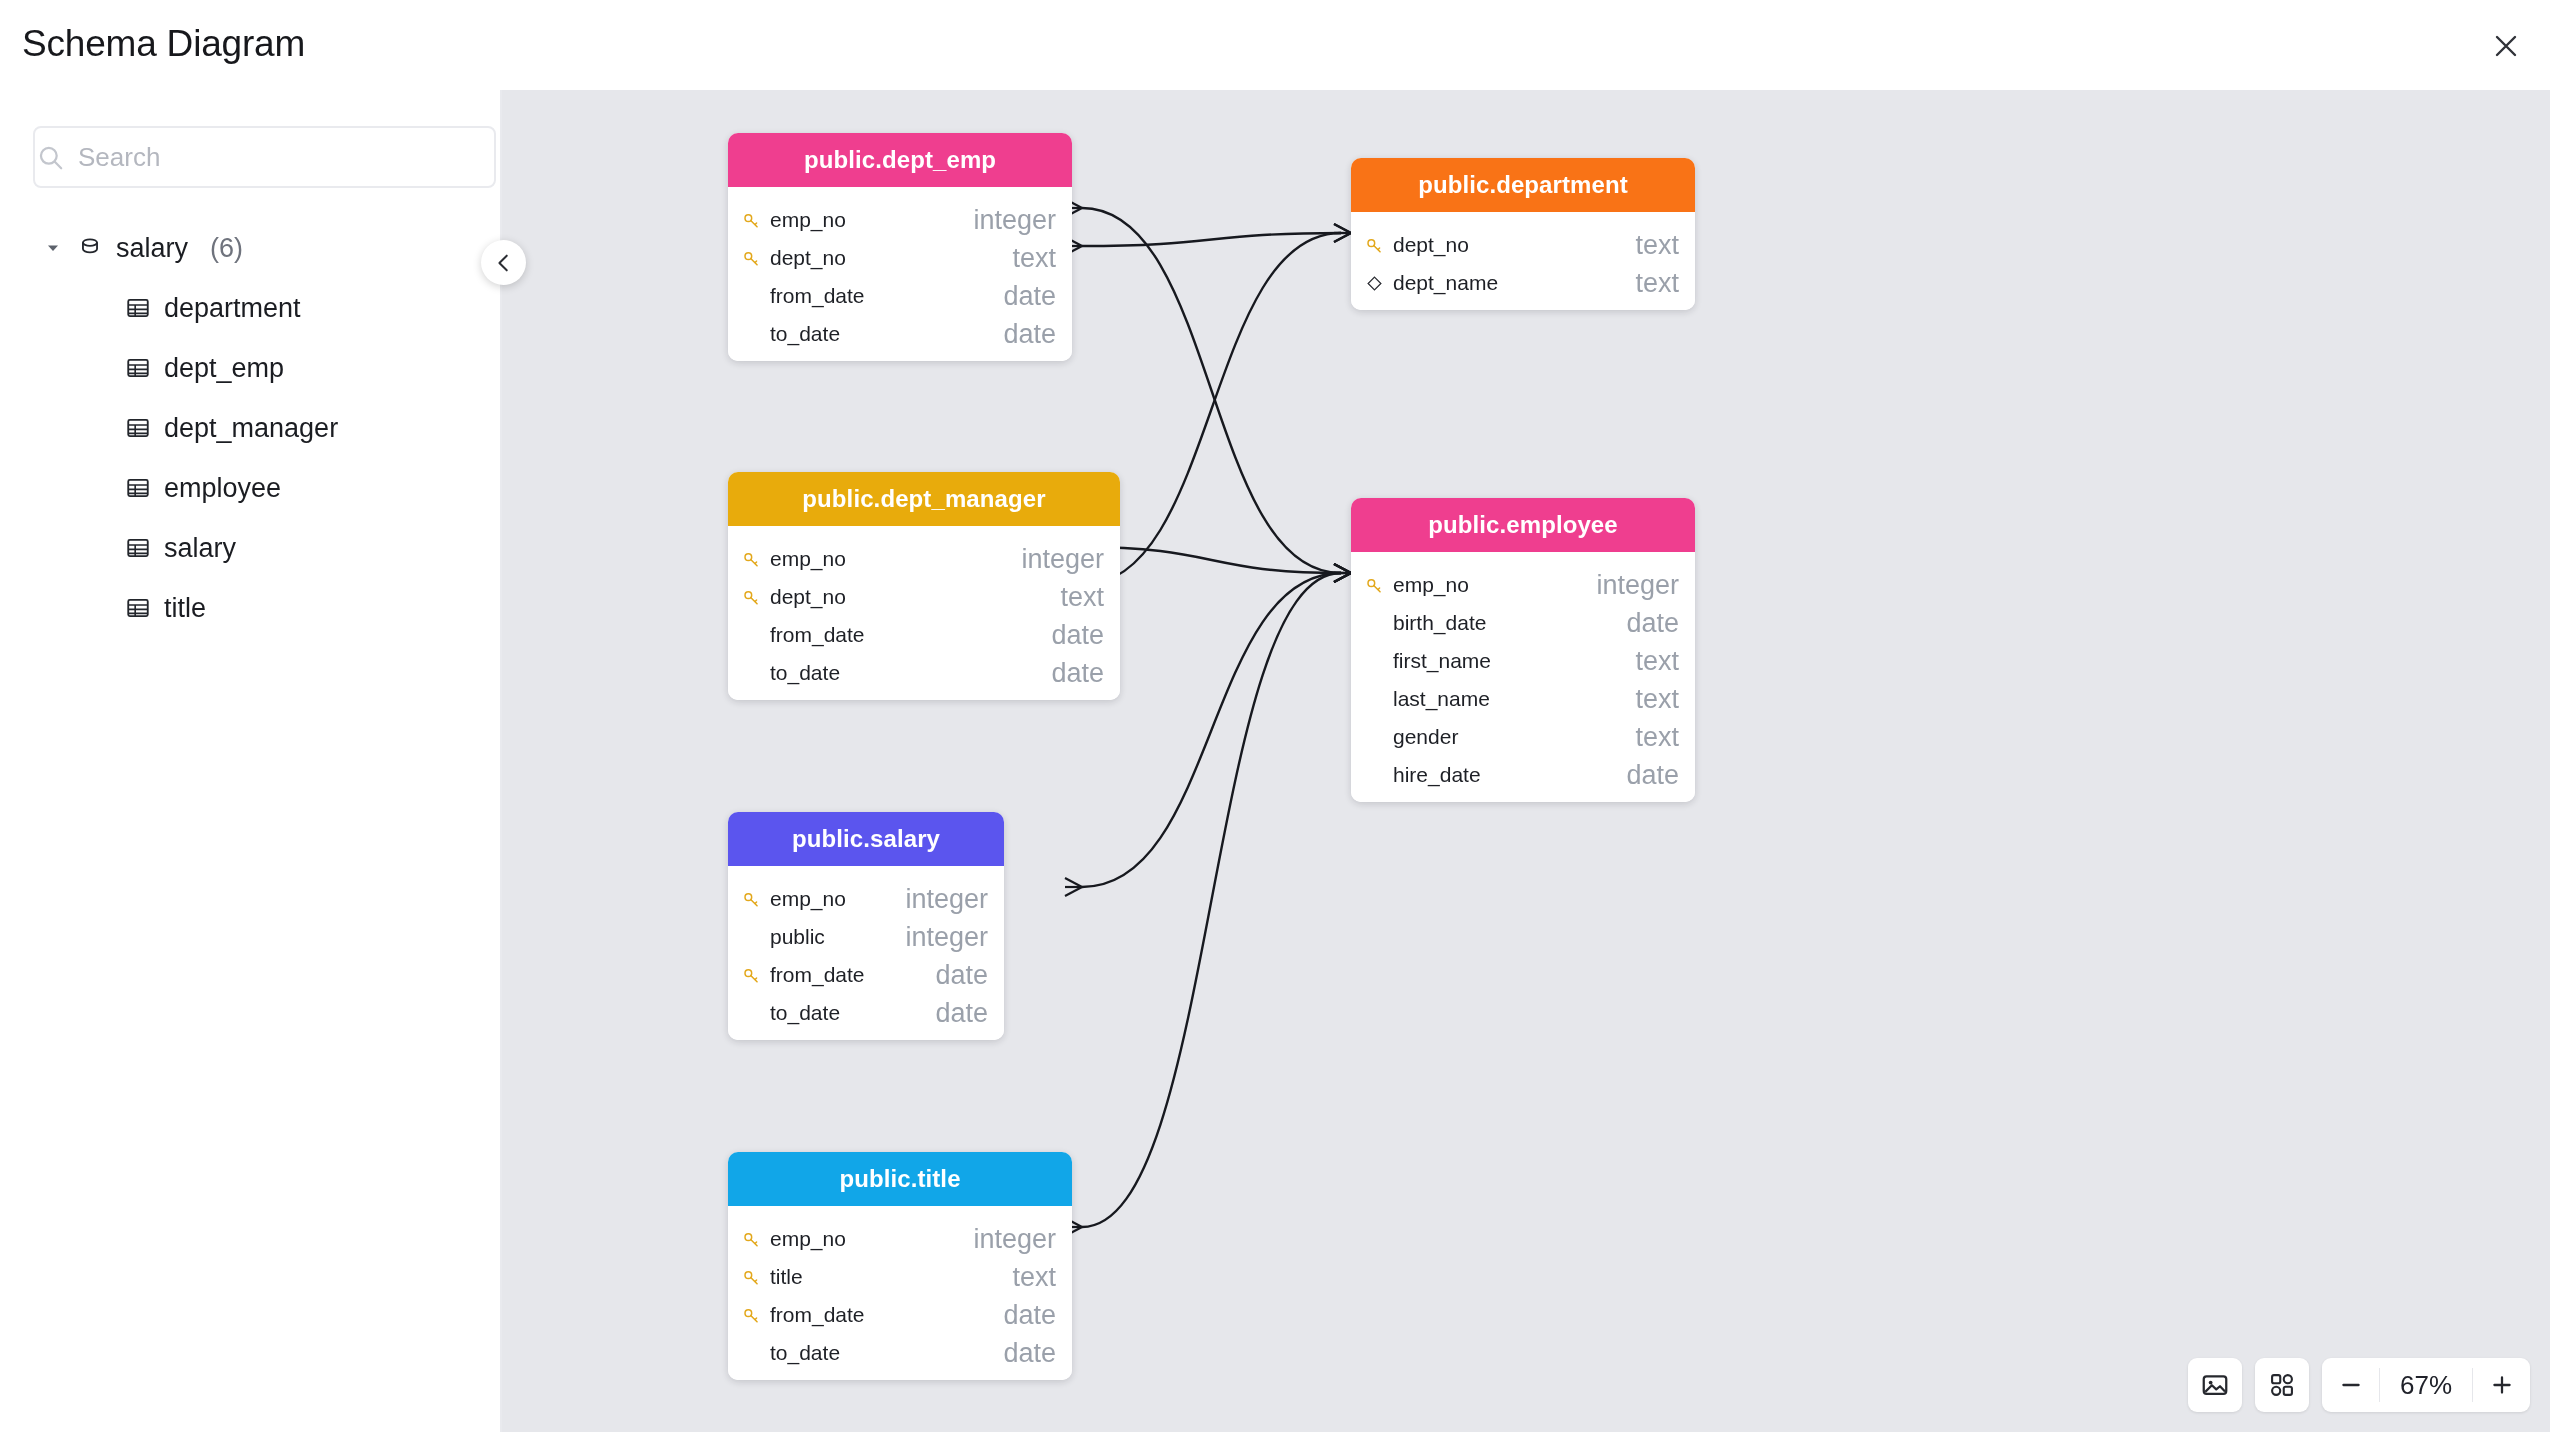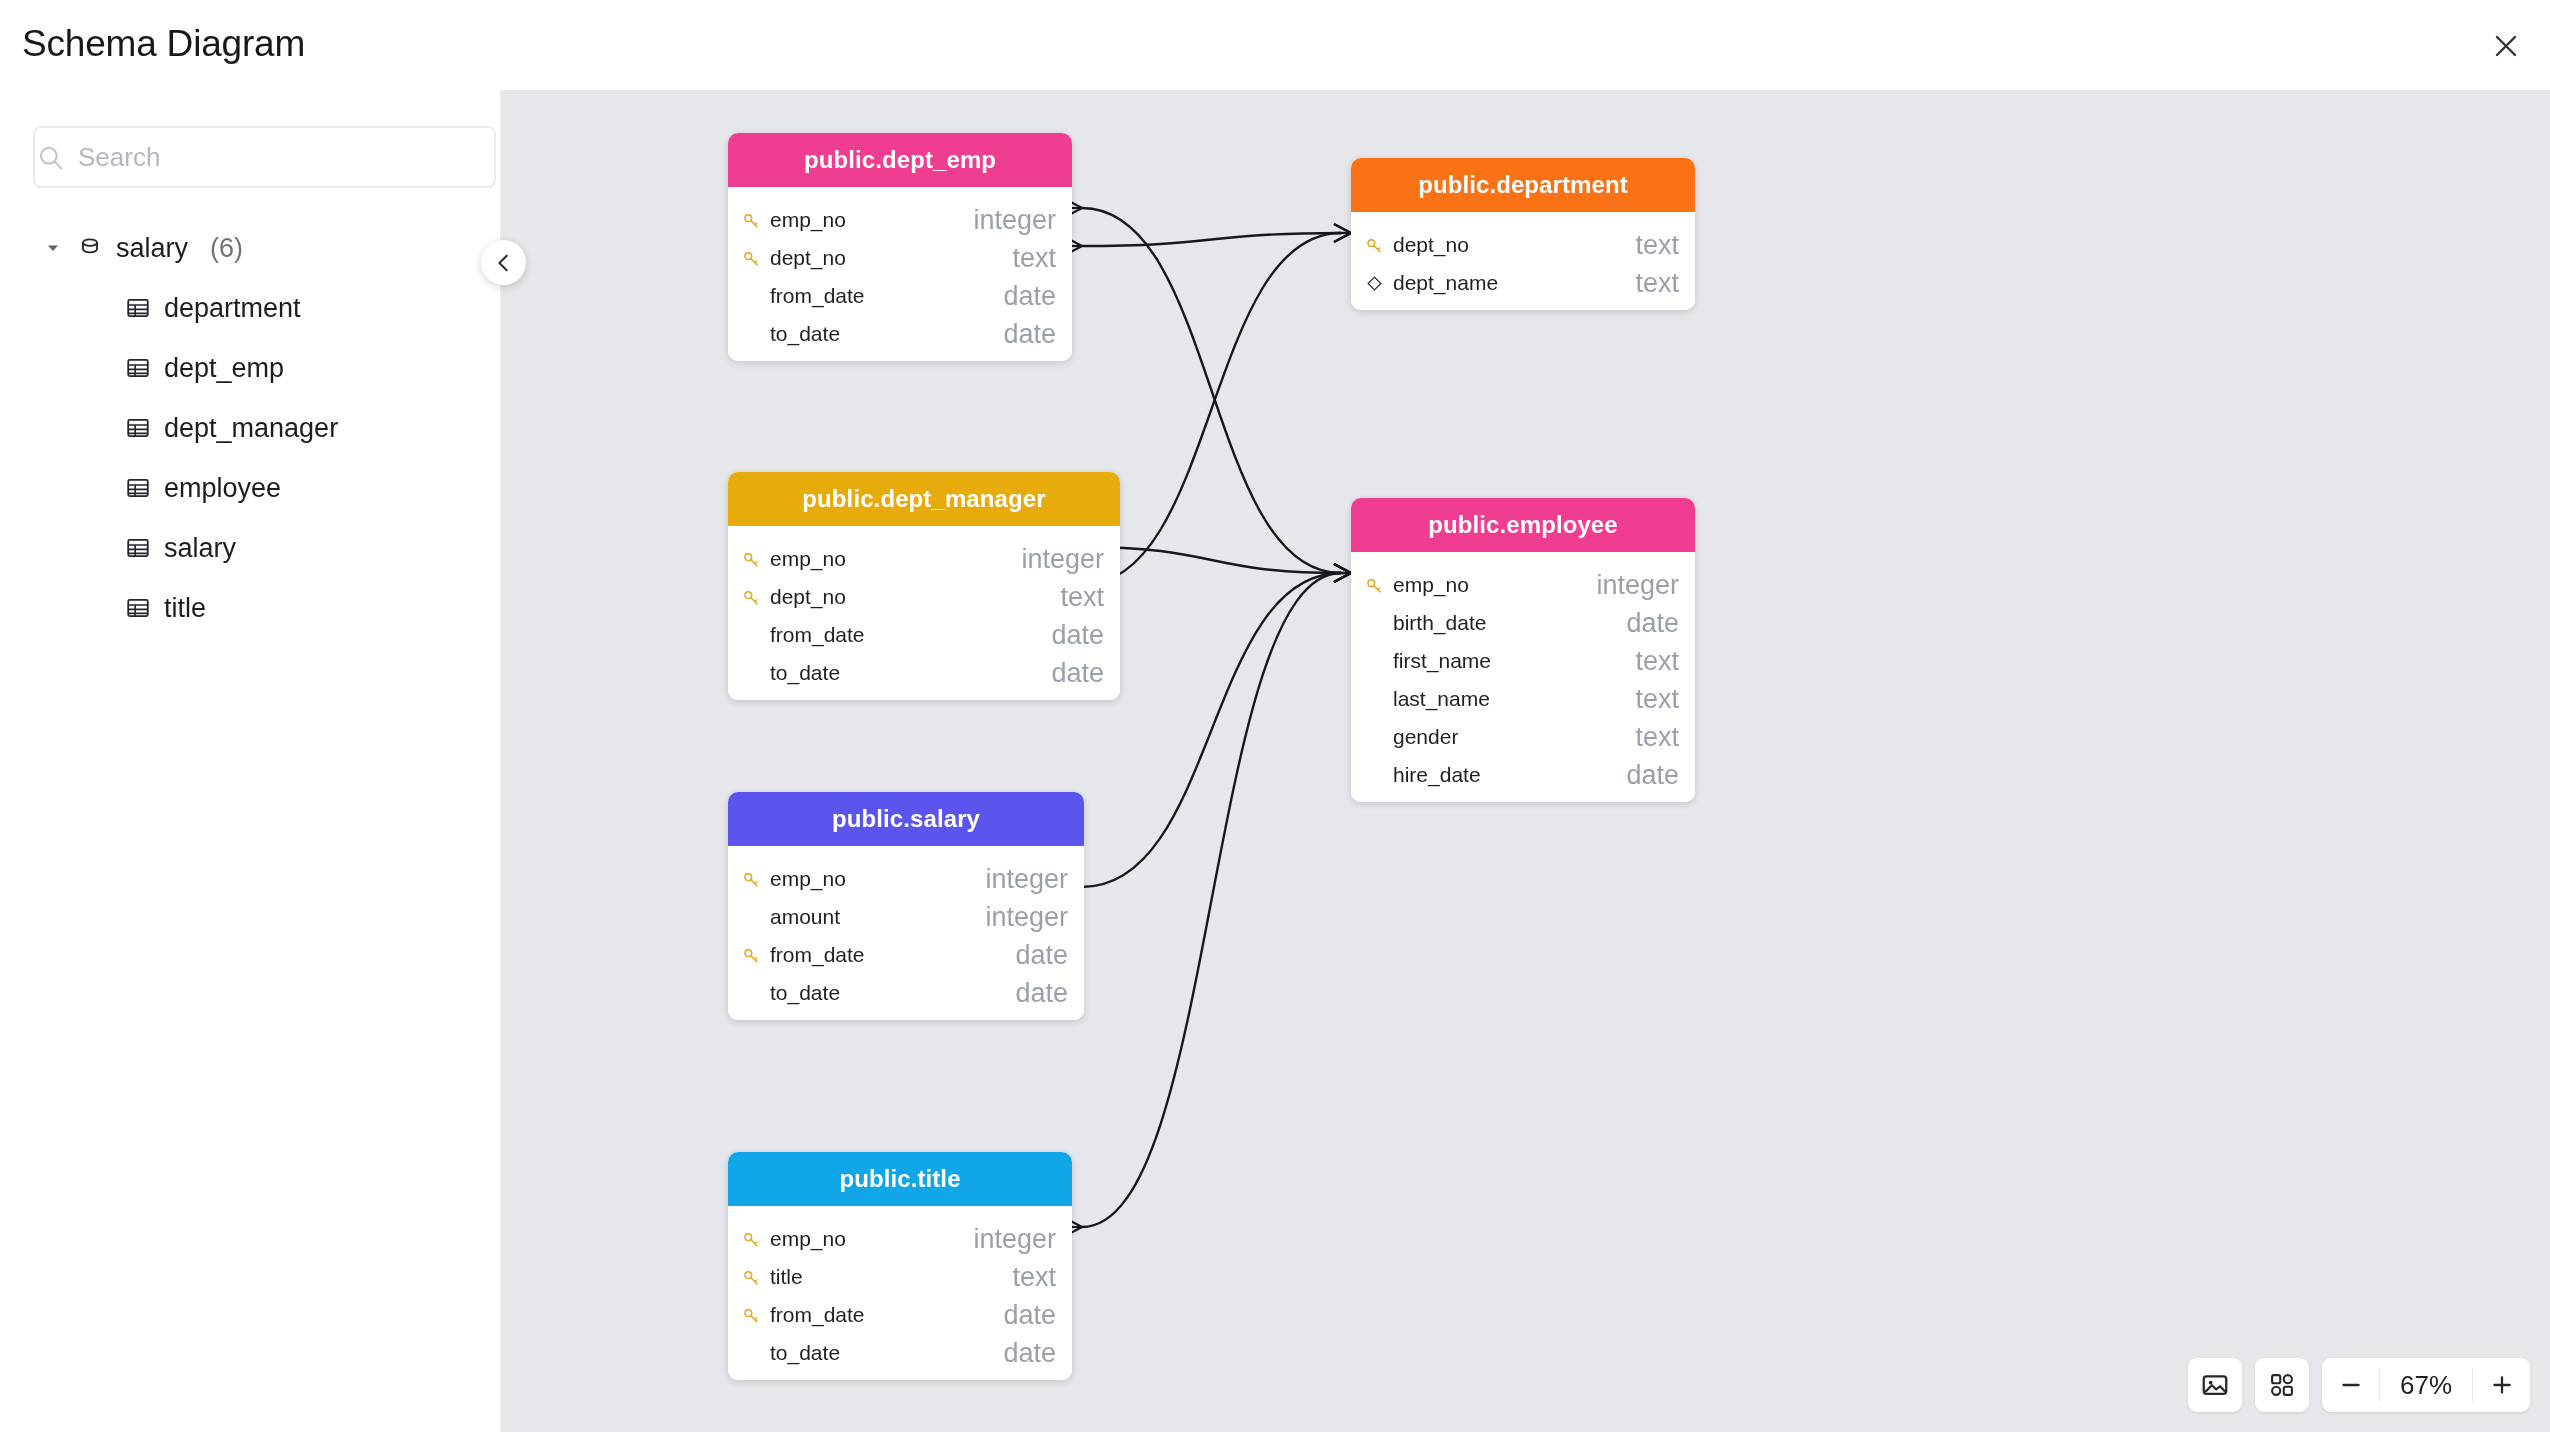--- a/index.html
+++ b/index.html
@@ -547,36 +547,36 @@
               <span class="field-name">gender</span>
               <span class="field-type">text</span>
             </div>
             <div class="field">
               <span class="field-keyslot"></span>
               <span class="field-name">hire_date</span>
               <span class="field-type">date</span>
             </div>
           </div>
         </div>
-        <div class="node" style="left: 226px; top: 702px; width: 356px;">
+        <div class="node" style="left: 226px; top: 722px; width: 276px;">
           <div class="node-header" style="background: rgb(91, 85, 238);">public.salary</div>
           <div class="node-body">
             <div class="field">
               <span class="field-keyslot">
                 <svg width="19" height="19" viewBox="0 0 24 24">
                   <circle cx="8" cy="9" r="4.2" stroke="#e3a81c" stroke-width="1.9" fill="none"></circle>
                   <path d="M11 12 L19 20 M16.3 17.3 L18.4 15.2" stroke="#e3a81c" stroke-width="1.9" stroke-linecap="round" fill="none"></path>
                 </svg>
               </span>
               <span class="field-name">emp_no</span>
               <span class="field-type">integer</span>
             </div>
             <div class="field">
               <span class="field-keyslot"></span>
-              <span class="field-name">amount</span>
+              <span class="field-name">public</span>
               <span class="field-type">integer</span>
             </div>
             <div class="field">
               <span class="field-keyslot">
                 <svg width="19" height="19" viewBox="0 0 24 24">
                   <circle cx="8" cy="9" r="4.2" stroke="#e3a81c" stroke-width="1.9" fill="none"></circle>
                   <path d="M11 12 L19 20 M16.3 17.3 L18.4 15.2" stroke="#e3a81c" stroke-width="1.9" stroke-linecap="round" fill="none"></path>
                 </svg>
               </span>
               <span class="field-name">from_date</span>

